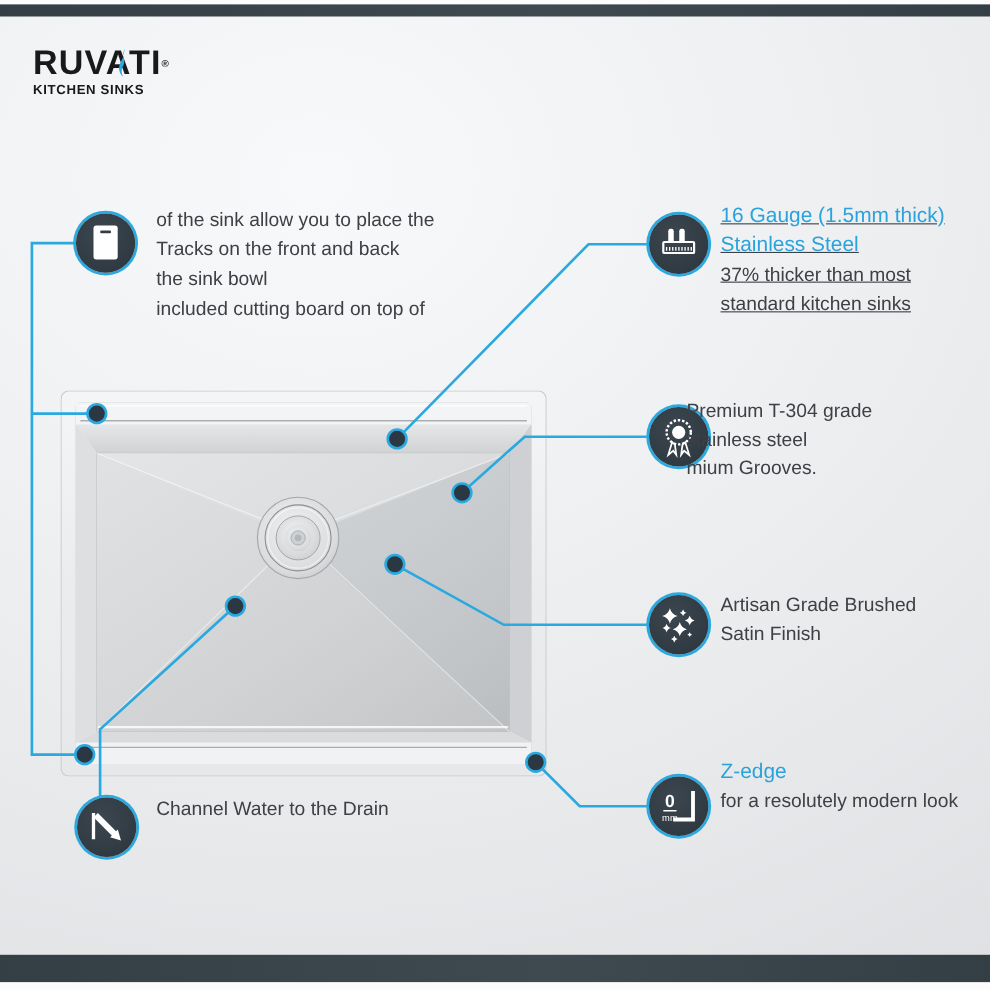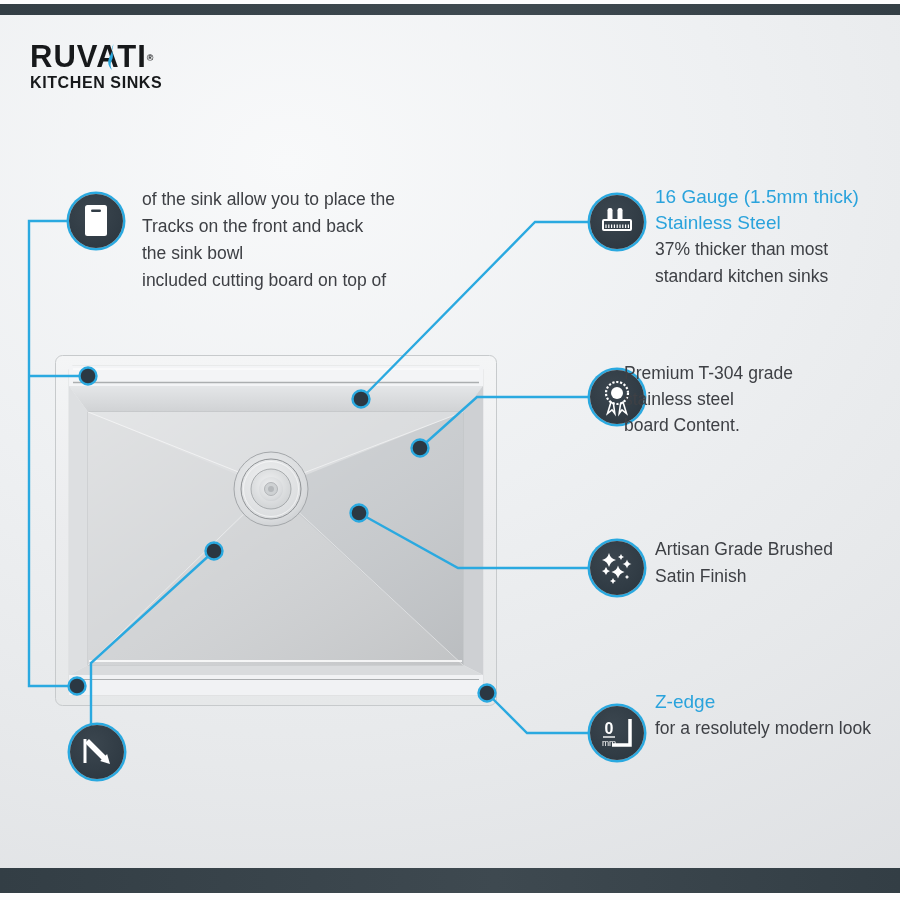--- a/index.html
+++ b/index.html
@@ -5,21 +5,21 @@
   html,body{margin:0;padding:0;}
   body{width:900px;height:900px;font-family:"Liberation Sans",sans-serif;}
   #stage{position:relative;width:900px;height:900px;overflow:hidden;
     background:radial-gradient(130% 105% at 32% 18%, #f8f9fa 0%, #eef0f2 38%, #e7e9eb 64%, #dcdee1 100%);}
   .edge-strip{position:absolute;left:0;width:900px;background:#fcfcfd;}
   .bar{position:absolute;left:0;width:900px;background:linear-gradient(90deg,#333e45 0%,#3e4950 55%,#333e45 100%);}
   
   #logo{position:absolute;left:30px;top:42px;color:#17191b;}
   #brand{font-size:31px;font-weight:800;letter-spacing:1px;line-height:30px;position:relative;}
   #brand .reg{font-size:9px;font-weight:700;vertical-align:6px;letter-spacing:0;}
-  #brand-sub{font-size:16px;font-weight:700;letter-spacing:0.6px;margin-top:1px;}
+  #brand-sub{font-size:12px;font-weight:700;letter-spacing:0.6px;margin-top:1px;}
   .flame{position:absolute;}
   
   .badge{position:absolute;width:54px;height:54px;border-radius:50%;
     background:radial-gradient(circle at 42% 35%, #3b464f 0%, #313c45 60%, #2a343d 100%);
     box-shadow:0 0 0 2.5px #2aa9e0;display:flex;align-items:center;justify-content:center;}
   
   .callout{position:absolute;color:#3e4045;}
   .body-lines{font-size:17.5px;line-height:27px;}
   .head-lines{font-size:19px;line-height:26px;color:#2aa3dc;}
   .ln{white-space:nowrap;}
@@ -201,36 +201,36 @@
 
   <div class="callout" style="left:142px;top:186px;">
     <div class="body-lines">
       <div class="ln">of the sink allow you to place the</div>
       <div class="ln">Tracks on the front and back</div>
       <div class="ln">the sink bowl</div>
       <div class="ln">included cutting board on top of</div>
     </div>
   </div>
 
-  <div class="callout" style="left:655px;top:184px;">
+  <div class="callout" style="left:655px;top:184px;text-decoration:underline;">
     <div class="head-lines">
       <div class="ln">16 Gauge (1.5mm thick)</div>
       <div class="ln">Stainless Steel</div>
     </div>
     <div class="body-lines">
       <div class="ln">37% thicker than most</div>
       <div class="ln">standard kitchen sinks</div>
     </div>
   </div>
 
   <div class="callout" style="left:624px;top:360px;">
     <div class="body-lines" style="line-height:26px;">
       <div class="ln">Premium T-304 grade</div>
       <div class="ln">stainless steel</div>
-      <div class="ln">board Content.</div>
+      <div class="ln">mium Grooves.</div>
     </div>
   </div>
 
   <div class="callout" style="left:655px;top:536px;">
     <div class="body-lines">
       <div class="ln">Artisan Grade Brushed</div>
       <div class="ln">Satin Finish</div>
     </div>
   </div>
 
@@ -238,16 +238,17 @@
     <div class="head-lines">
       <div class="ln">Z-edge</div>
     </div>
     <div class="body-lines">
       <div class="ln">for a resolutely modern look</div>
     </div>
   </div>
 
   <div class="callout" style="left:142px;top:722px;">
     <div class="body-lines">
+      <div class="ln">Channel Water to the Drain</div>
     </div>
   </div>
 
 </div>
 
 </body></html>

